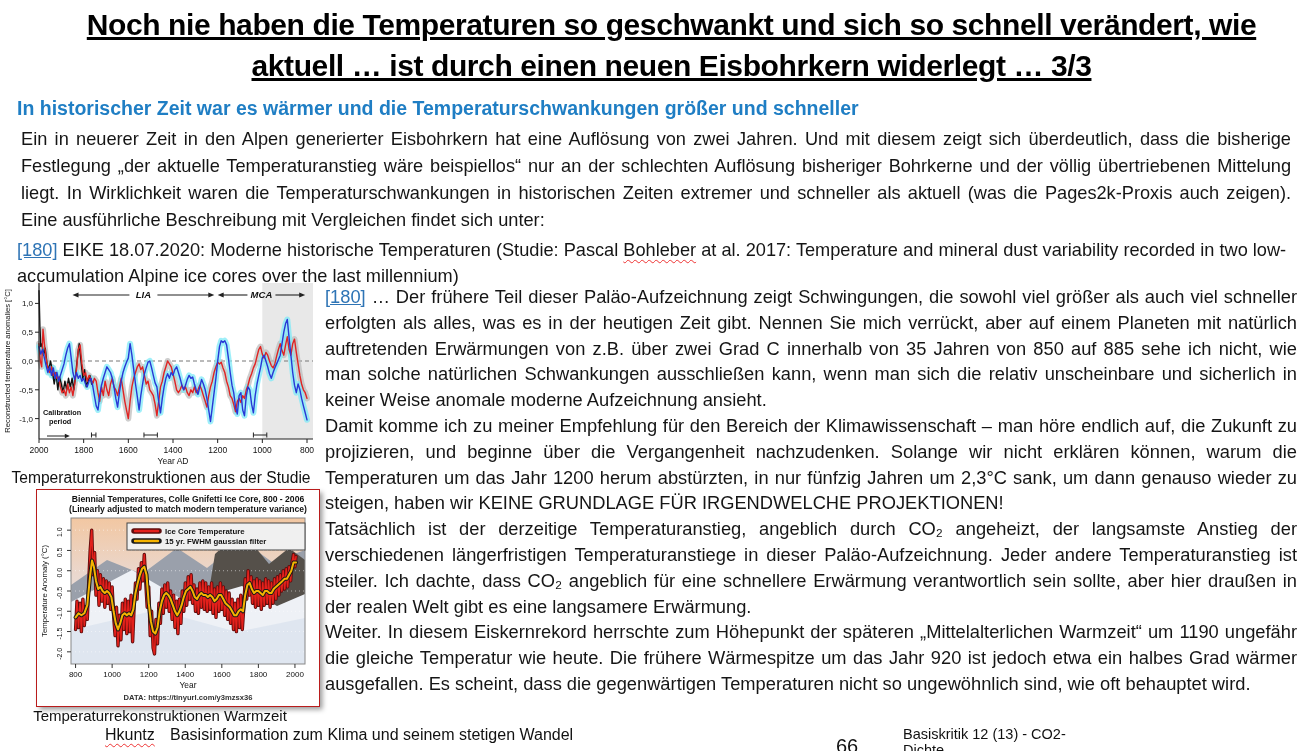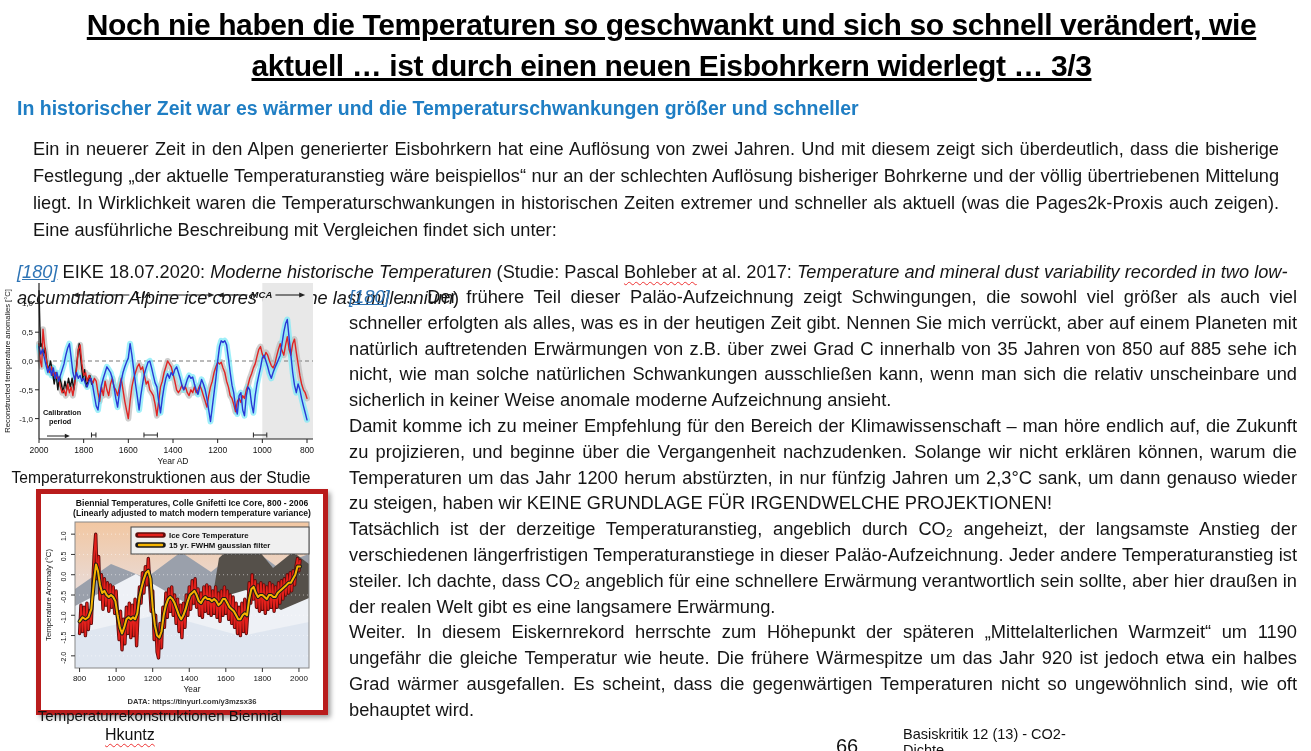--- a/index.html
+++ b/index.html
@@ -7,38 +7,38 @@
        font-family:"Liberation Sans","DejaVu Sans",sans-serif;color:#111;}
   .slide{position:absolute;inset:0;background:#fff;}
 
   .title{position:absolute;top:4px;left:16px;width:1311px;text-align:center;
          font-size:30px;font-weight:bold;line-height:1.38;letter-spacing:-0.4px;
          white-space:pre-line;color:#000;text-decoration:underline;}
 
   .intro-block{position:absolute;top:96px;left:17px;width:1278px;}
   .heading{font-size:19.5px;font-weight:bold;color:var(--accent,#1F7EC4);
            margin:0 0 6px 0;line-height:1.25;}
-  .intro{font-size:18.2px;line-height:27px;text-align:justify;margin:16px;color:#151515;}
+  .intro{font-size:18.2px;line-height:27px;text-align:justify;margin:4px;color:#151515;}
   .ref{font-size:18.2px;line-height:25.5px;margin:1px 0 0 0;text-align:left;color:#151515;}
-  .reflink{color:var(--link,#2E74B5);font-style:italic;text-decoration:underline;}
-  .it{font-style:italic;}
+  .reflink{color:var(--link,#2E74B5);text-decoration:underline;}
+  .it{}
   .sic{text-decoration-line:underline;text-decoration-style:wavy;
        text-decoration-color:#e33;text-decoration-thickness:1px;text-underline-offset:3px;}
 
   .columns{position:absolute;top:283px;left:0;width:1311px;height:445px;display:flex;}
   .leftcol{position:relative;width:323px;flex:0 0 323px;}
-  .rightcol{flex:1;padding:1px 14px 0 2px;margin-left:24px;}
+  .rightcol{flex:1;padding:1px 14px 0 2px;}
   .rightcol p{font-size:18.3px;line-height:25.8px;text-align:justify;margin:0;color:#151515;}
 
   .chart1-wrap{position:absolute;top:0;left:1px;width:320px;height:184px;}
   .chart1-wrap svg{display:block;}
   .caption1{position:absolute;top:186px;left:0;width:322px;text-align:center;
             font-size:15.6px;color:#111;}
   .chart2-card{position:absolute;top:206px;left:36px;width:282px;height:216px;
-               background:#fff;border:5px solid #b91c1c;
+               background:#fff;border:1px solid #b91c1c;
                box-shadow:2.5px 2.5px 5px rgba(0,0,0,.4);}
   .caption2{position:absolute;top:424px;left:30px;width:260px;text-align:center;
             font-size:15px;color:#111;}
 
   .footer{position:absolute;top:726px;left:0;width:1102px;height:25px;font-size:16px;}
   .f-author{position:absolute;left:105px;top:0;}
   .f-title{position:absolute;left:170px;top:0;}
   .f-page{position:absolute;left:836px;top:9px;font-size:20px;}
   .f-section{position:absolute;left:903px;top:0;font-size:14.5px;}
 </style>
@@ -184,30 +184,31 @@
             <text x="25" y="123.27777777777779" font-family="&quot;Liberation Sans&quot;,sans-serif" font-size="7" text-anchor="middle" fill="#111" transform="rotate(-90 25 123.27777777777779)">-1.0</text>
             <line x1="30" y1="141.55555555555554" x2="34" y2="141.55555555555554" stroke="#333"></line>
             <text x="25" y="143.55555555555554" font-family="&quot;Liberation Sans&quot;,sans-serif" font-size="7" text-anchor="middle" fill="#111" transform="rotate(-90 25 143.55555555555554)">-1.5</text>
             <line x1="30" y1="161.83333333333334" x2="34" y2="161.83333333333334" stroke="#333"></line>
             <text x="25" y="163.83333333333334" font-family="&quot;Liberation Sans&quot;,sans-serif" font-size="7" text-anchor="middle" fill="#111" transform="rotate(-90 25 163.83333333333334)">-2.0</text>
             <text x="10" y="101" font-family="&quot;Liberation Sans&quot;,sans-serif" font-size="7.8" text-anchor="middle" fill="#111" transform="rotate(-90 10 101)">Temperature Anomaly (°C)</text>
             <text x="151" y="198" font-family="&quot;Liberation Sans&quot;,sans-serif" font-size="8.4" text-anchor="middle" fill="#111">Year</text>
             <text x="151" y="210" font-family="&quot;Liberation Sans&quot;,sans-serif" font-size="7.6" font-weight="bold" text-anchor="middle" fill="#333">DATA: https://tinyurl.com/y3mzsx36</text>
           </svg>
       </div>
-      <div class="caption2">Temperaturrekonstruktionen Biennial</div>
+      <div class="caption2">Temperaturrekonstruktionen Warmzeit</div>
     </div>
 
     <div class="rightcol">
       <p><span class="reflink">[180]</span><span> … Der frühere Teil dieser Paläo-Aufzeichnung zeigt Schwingungen, die sowohl viel größer als auch viel schneller erfolgten als alles, was es in der heutigen Zeit gibt. Nennen Sie mich verrückt, aber auf einem Planeten mit natürlich auftretenden Erwärmungen von z.B. über zwei Grad C innerhalb von 35 Jahren von 850 auf 885 sehe ich nicht, wie man solche natürlichen Schwankungen ausschließen kann, wenn man sich die relativ unscheinbare und sicherlich in keiner Weise anomale moderne Aufzeichnung ansieht.</span></p>
       <p>Damit komme ich zu meiner Empfehlung für den Bereich der Klimawissenschaft – man höre endlich auf, die Zukunft zu projizieren, und beginne über die Vergangenheit nachzudenken. Solange wir nicht erklären können, warum die Temperaturen um das Jahr 1200 herum abstürzten, in nur fünfzig Jahren um 2,3°C sank, um dann genauso wieder zu steigen, haben wir KEINE GRUNDLAGE FÜR IRGENDWELCHE PROJEKTIONEN!</p>
       <p>Tatsächlich ist der derzeitige Temperaturanstieg, angeblich durch CO₂ angeheizt, der langsamste Anstieg der verschiedenen längerfristigen Temperaturanstiege in dieser Paläo-Aufzeichnung. Jeder andere Temperaturanstieg ist steiler. Ich dachte, dass CO₂ angeblich für eine schnellere Erwärmung verantwortlich sein sollte, aber hier draußen in der realen Welt gibt es eine langsamere Erwärmung.</p>
       <p>Weiter. In diesem Eiskernrekord herrschte zum Höhepunkt der späteren „Mittelalterlichen Warmzeit“ um 1190 ungefähr die gleiche Temperatur wie heute. Die frühere Wärmespitze um das Jahr 920 ist jedoch etwa ein halbes Grad wärmer ausgefallen. Es scheint, dass die gegenwärtigen Temperaturen nicht so ungewöhnlich sind, wie oft behauptet wird.</p>
     </div>
   </div>
 
   <div class="footer">
     <span class="f-author sic">Hkuntz</span>
+    <span class="f-title">Basisinformation zum Klima und seinem stetigen Wandel</span>
     <span class="f-page">66</span>
     <span class="f-section">Basiskritik 12 (13) - CO2-Dichte</span>
   </div>
 
 </div>
 
 </body></html>

